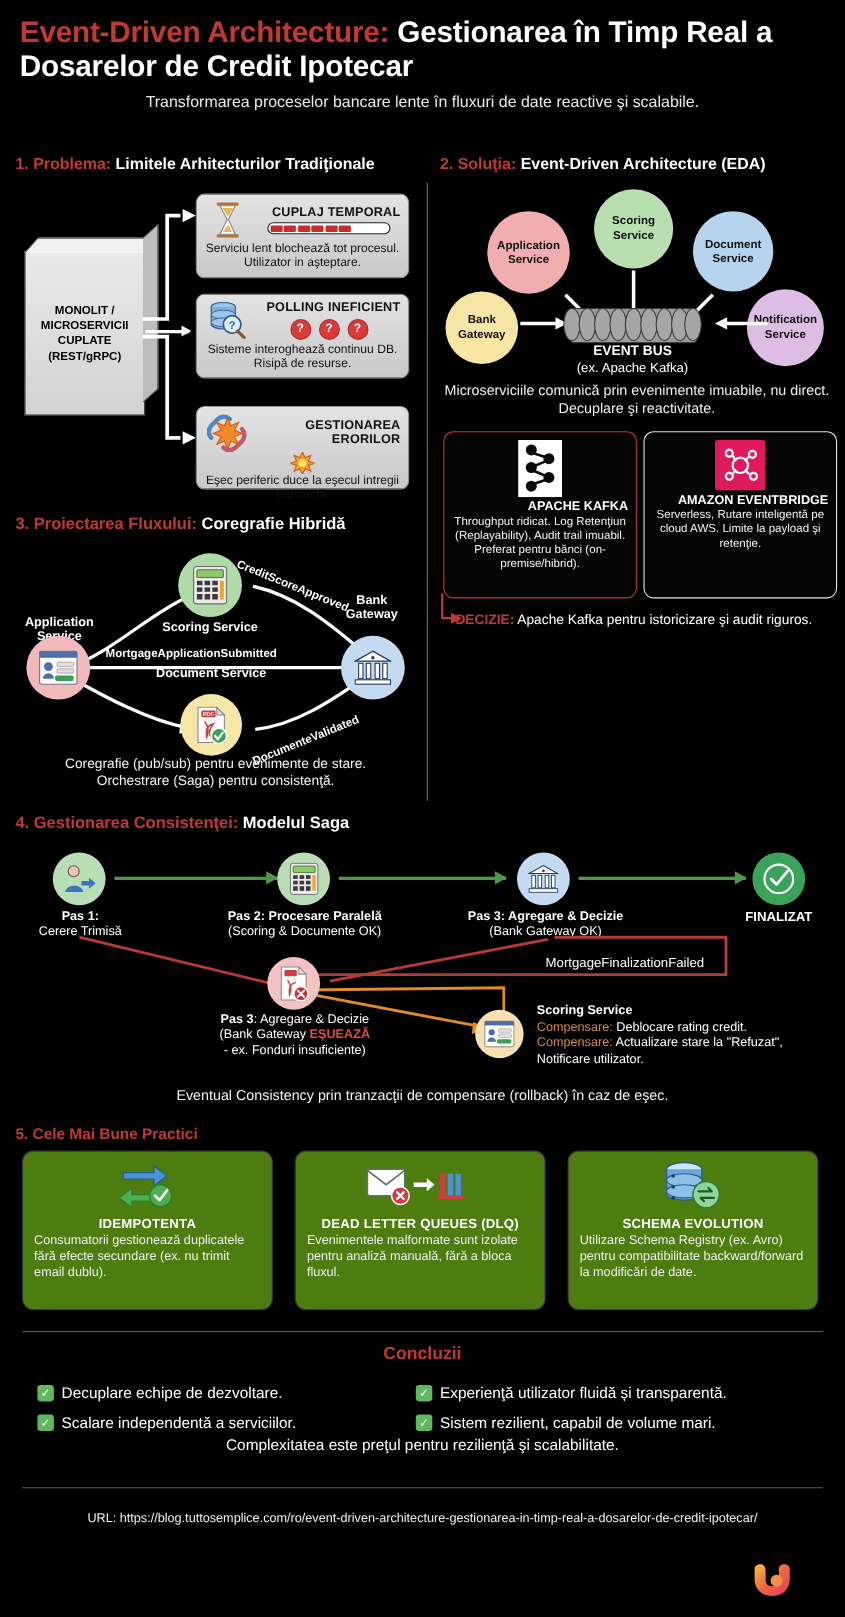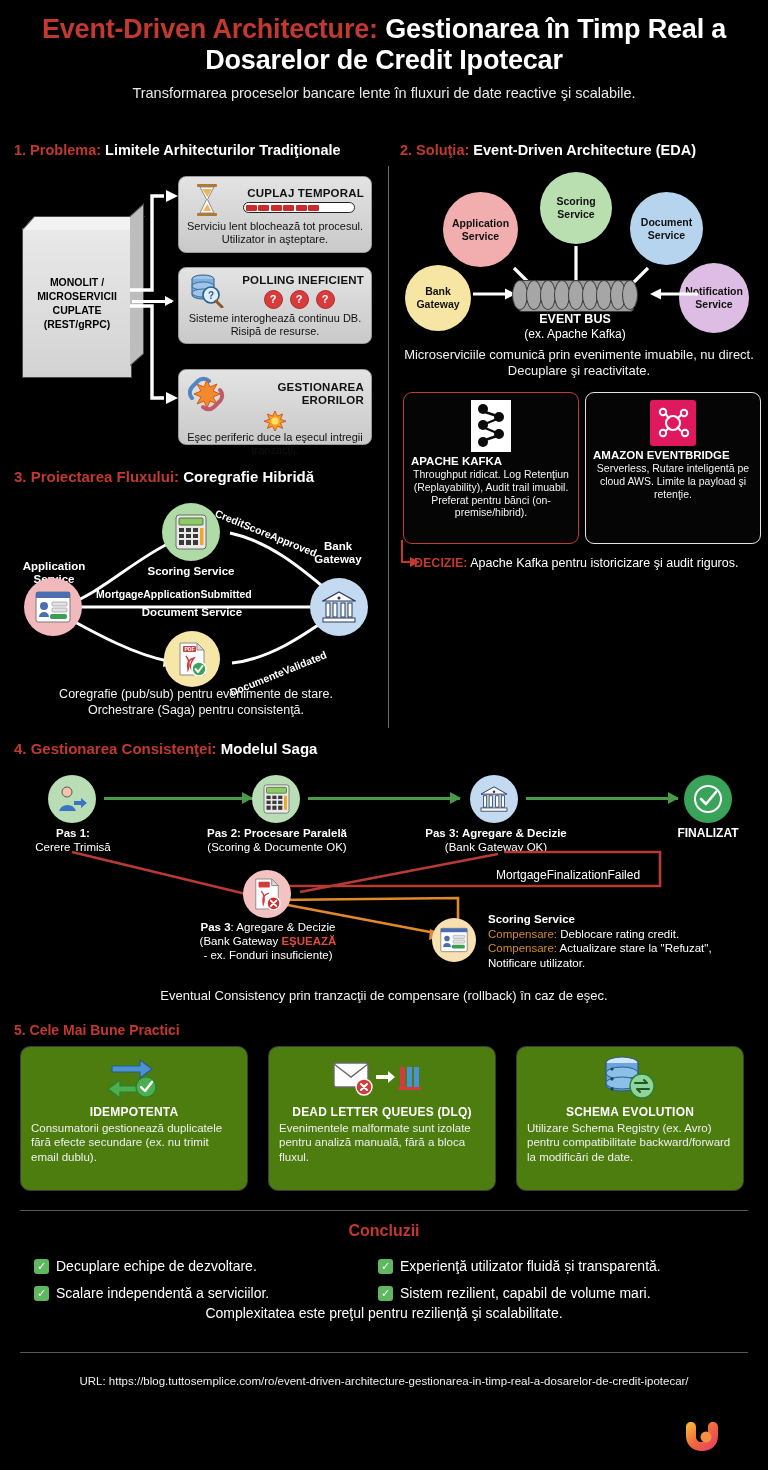--- a/index.html
+++ b/index.html
@@ -5,21 +5,21 @@
   html,body{margin:0;padding:0;background:#000;}
   body{
     width:768px;height:1470px;overflow:hidden;position:relative;
     font-family:"Liberation Sans","DejaVu Sans",sans-serif;
     color:#fff;
   }
   .page{position:relative;width:768px;height:1470px;background:#000;}
 
   
   .title{
-    text-align:center;font-size:27px;font-weight:bold;line-height:1.14;
+    text-align:left;font-size:27px;font-weight:bold;line-height:1.14;
     padding:14px 18px 0 18px;letter-spacing:-.2px;
   }
   .title .accent{color:#c1392f;}
   .subtitle{
     text-align:center;font-size:14.5px;color:#e9e9e9;margin-top:9px;
     font-weight:400;
   }
 
   
   .sec-head{font-size:14.5px;font-weight:bold;white-space:nowrap;}
@@ -84,21 +84,21 @@
   .eb-seg{position:absolute;top:0;width:16px;height:30px;border-radius:50%/50%;
     background:#a6a6a6;border:1.4px solid #3a3a3a;box-sizing:border-box;}
   .eb-label{position:absolute;left:470px;top:312px;width:210px;text-align:center;
     font-weight:bold;font-size:12.5px;color:#fff;line-height:1.2;}
   .eb-label small{display:block;font-weight:normal;font-size:12px;}
   .sol-note{position:absolute;left:398px;top:347px;width:362px;text-align:center;font-size:13px;line-height:1.25;color:#f0f0f0;}
 
   .cmpcard{position:absolute;top:392px;width:176px;height:152px;border-radius:9px;background:#050505;box-sizing:border-box;padding:7px 7px;}
   .cmpcard.kafka{left:403px;border:1.6px solid #c1392f;}
   .cmpcard.eb{left:585px;border:1.6px solid #e3e3e3;}
-  .cmpcard .t{font-weight:bold;font-size:11.5px;text-align:left;margin-top:3px;}
+  .cmpcard .t{font-weight:bold;font-size:11.5px;text-align:right;margin-top:3px;}
   .cmpcard .d{font-size:10.5px;text-align:center;line-height:1.22;margin-top:1px;color:#f2f2f2;}
   .decizie{position:absolute;left:414px;top:556px;width:348px;font-size:12.5px;line-height:1.25;}
   .decizie b{color:#c1392f;}
 
   
   .node{position:absolute;border-radius:50%;display:flex;align-items:center;justify-content:center;}
   .nlabel{position:absolute;font-weight:bold;font-size:11.5px;color:#fff;text-align:center;line-height:1.15;}
   .evlabel{position:absolute;font-weight:bold;font-size:10px;color:#fff;white-space:nowrap;}
   .s3note{position:absolute;left:10px;top:686px;width:372px;text-align:center;font-size:12.5px;line-height:1.3;color:#f2f2f2;}
 

